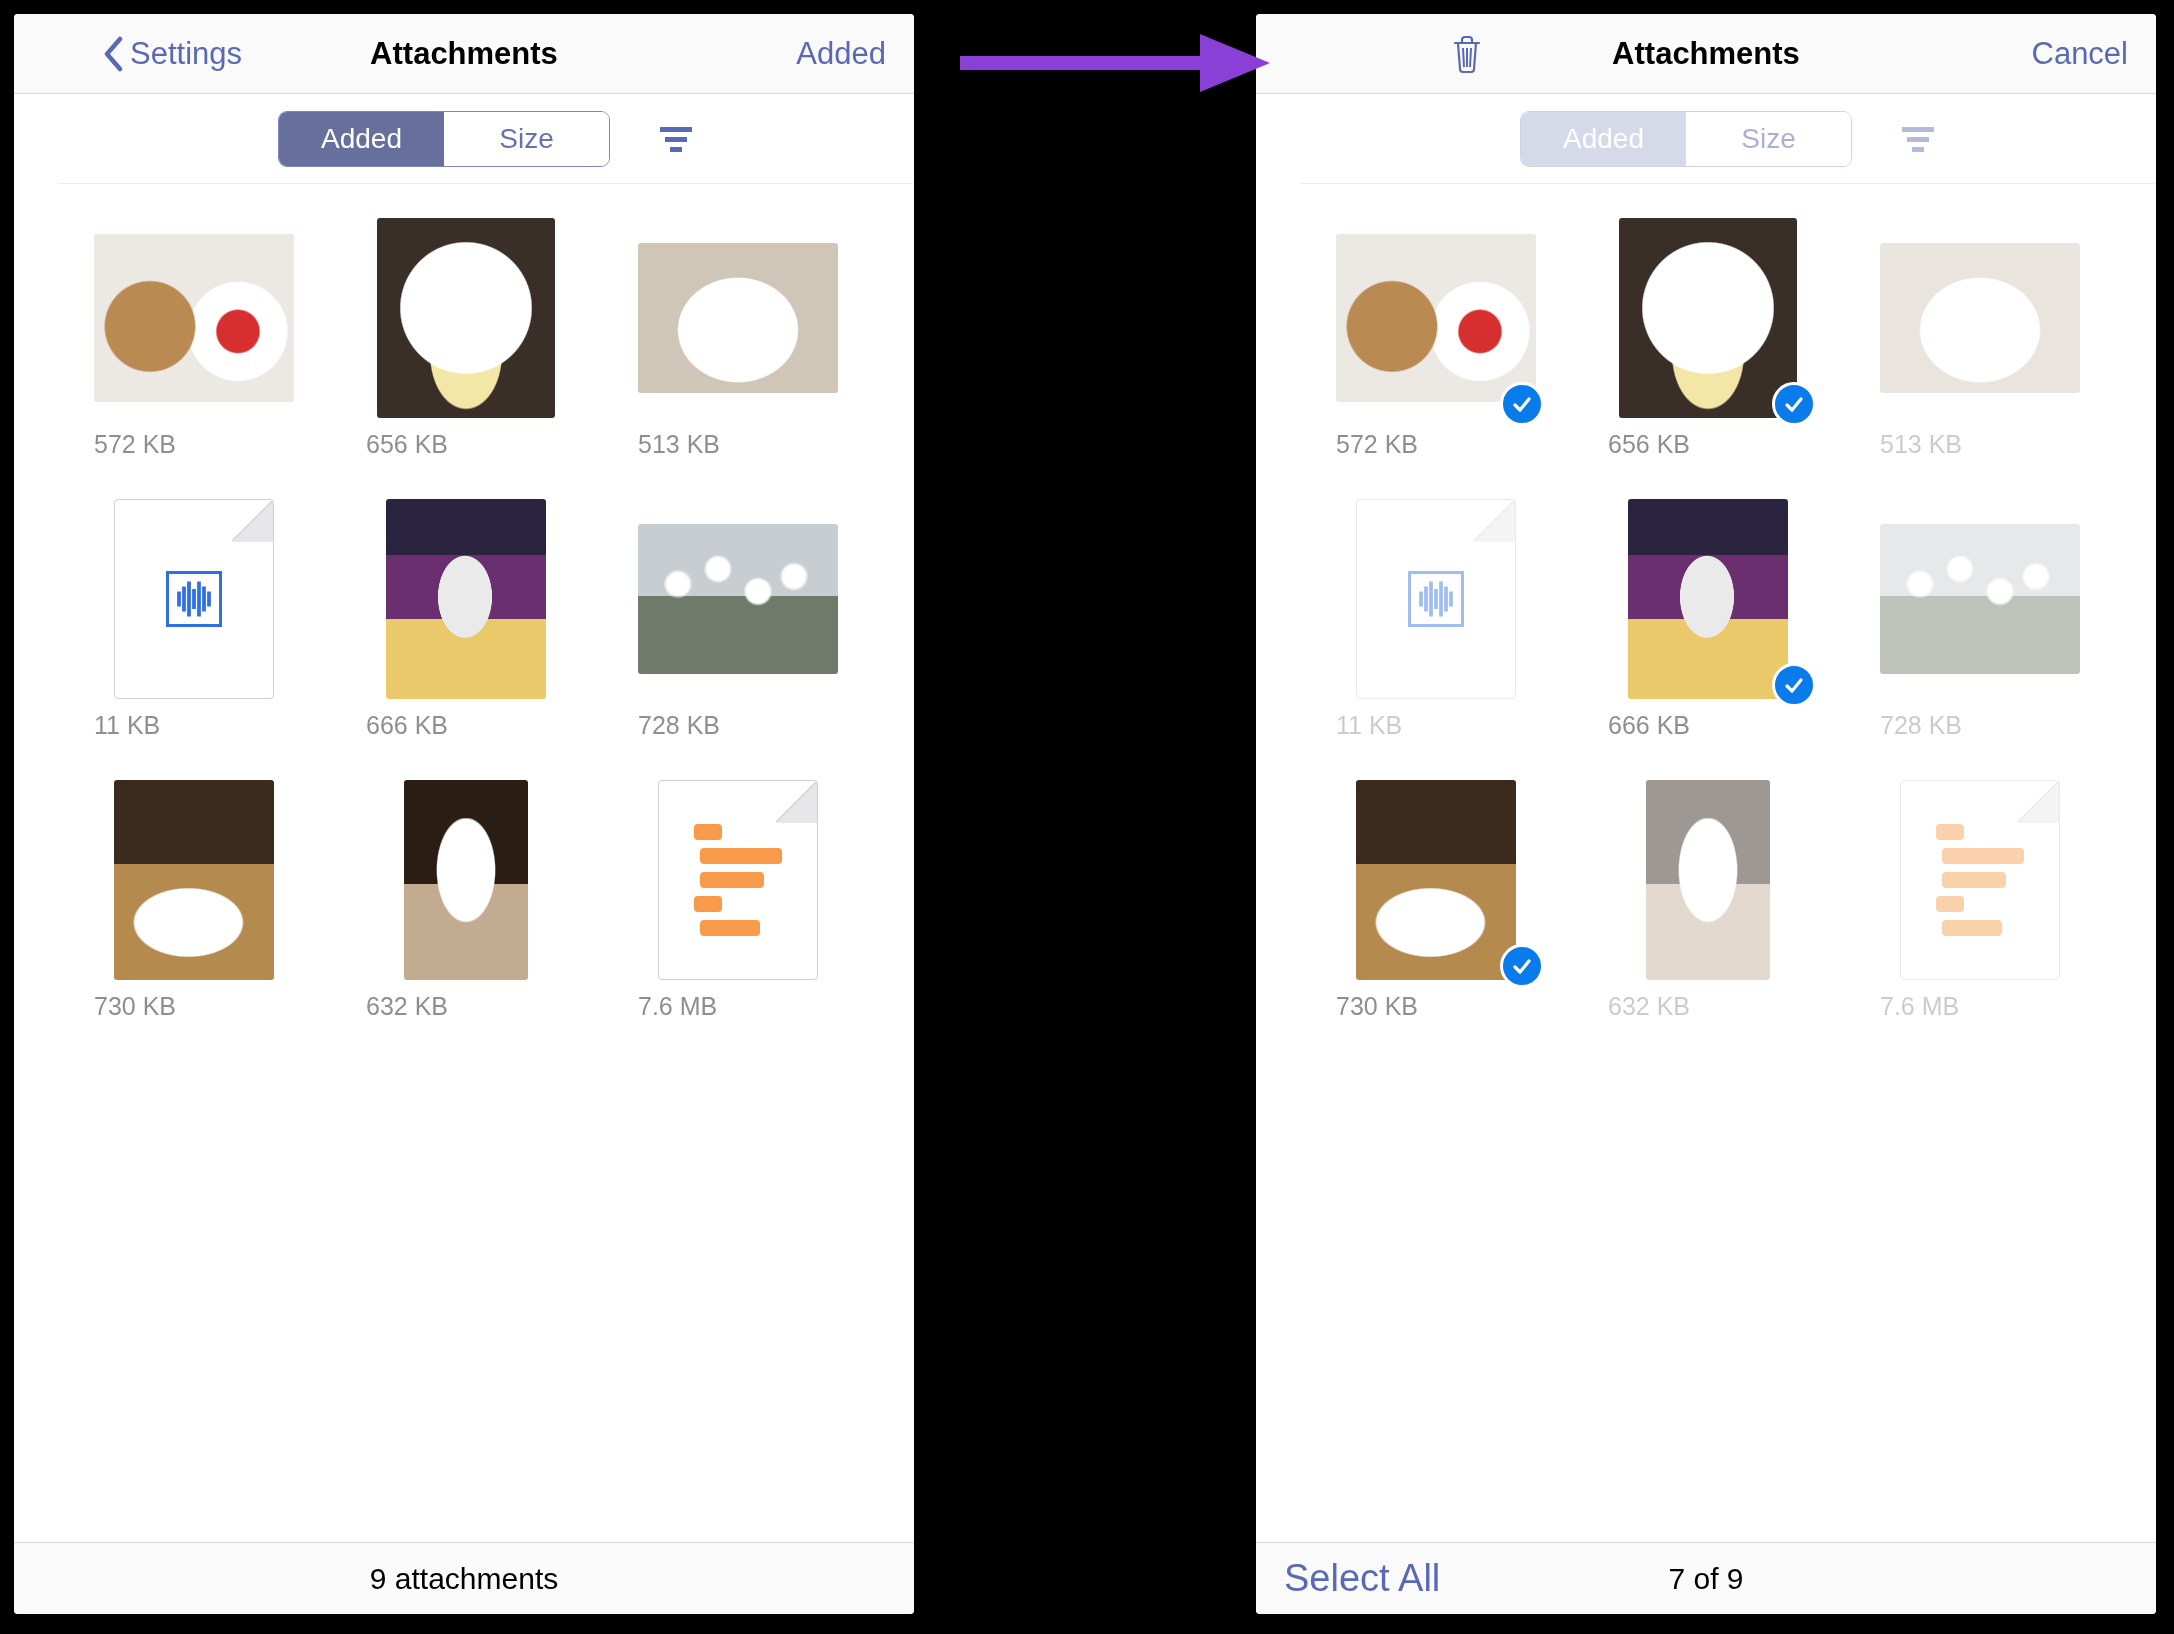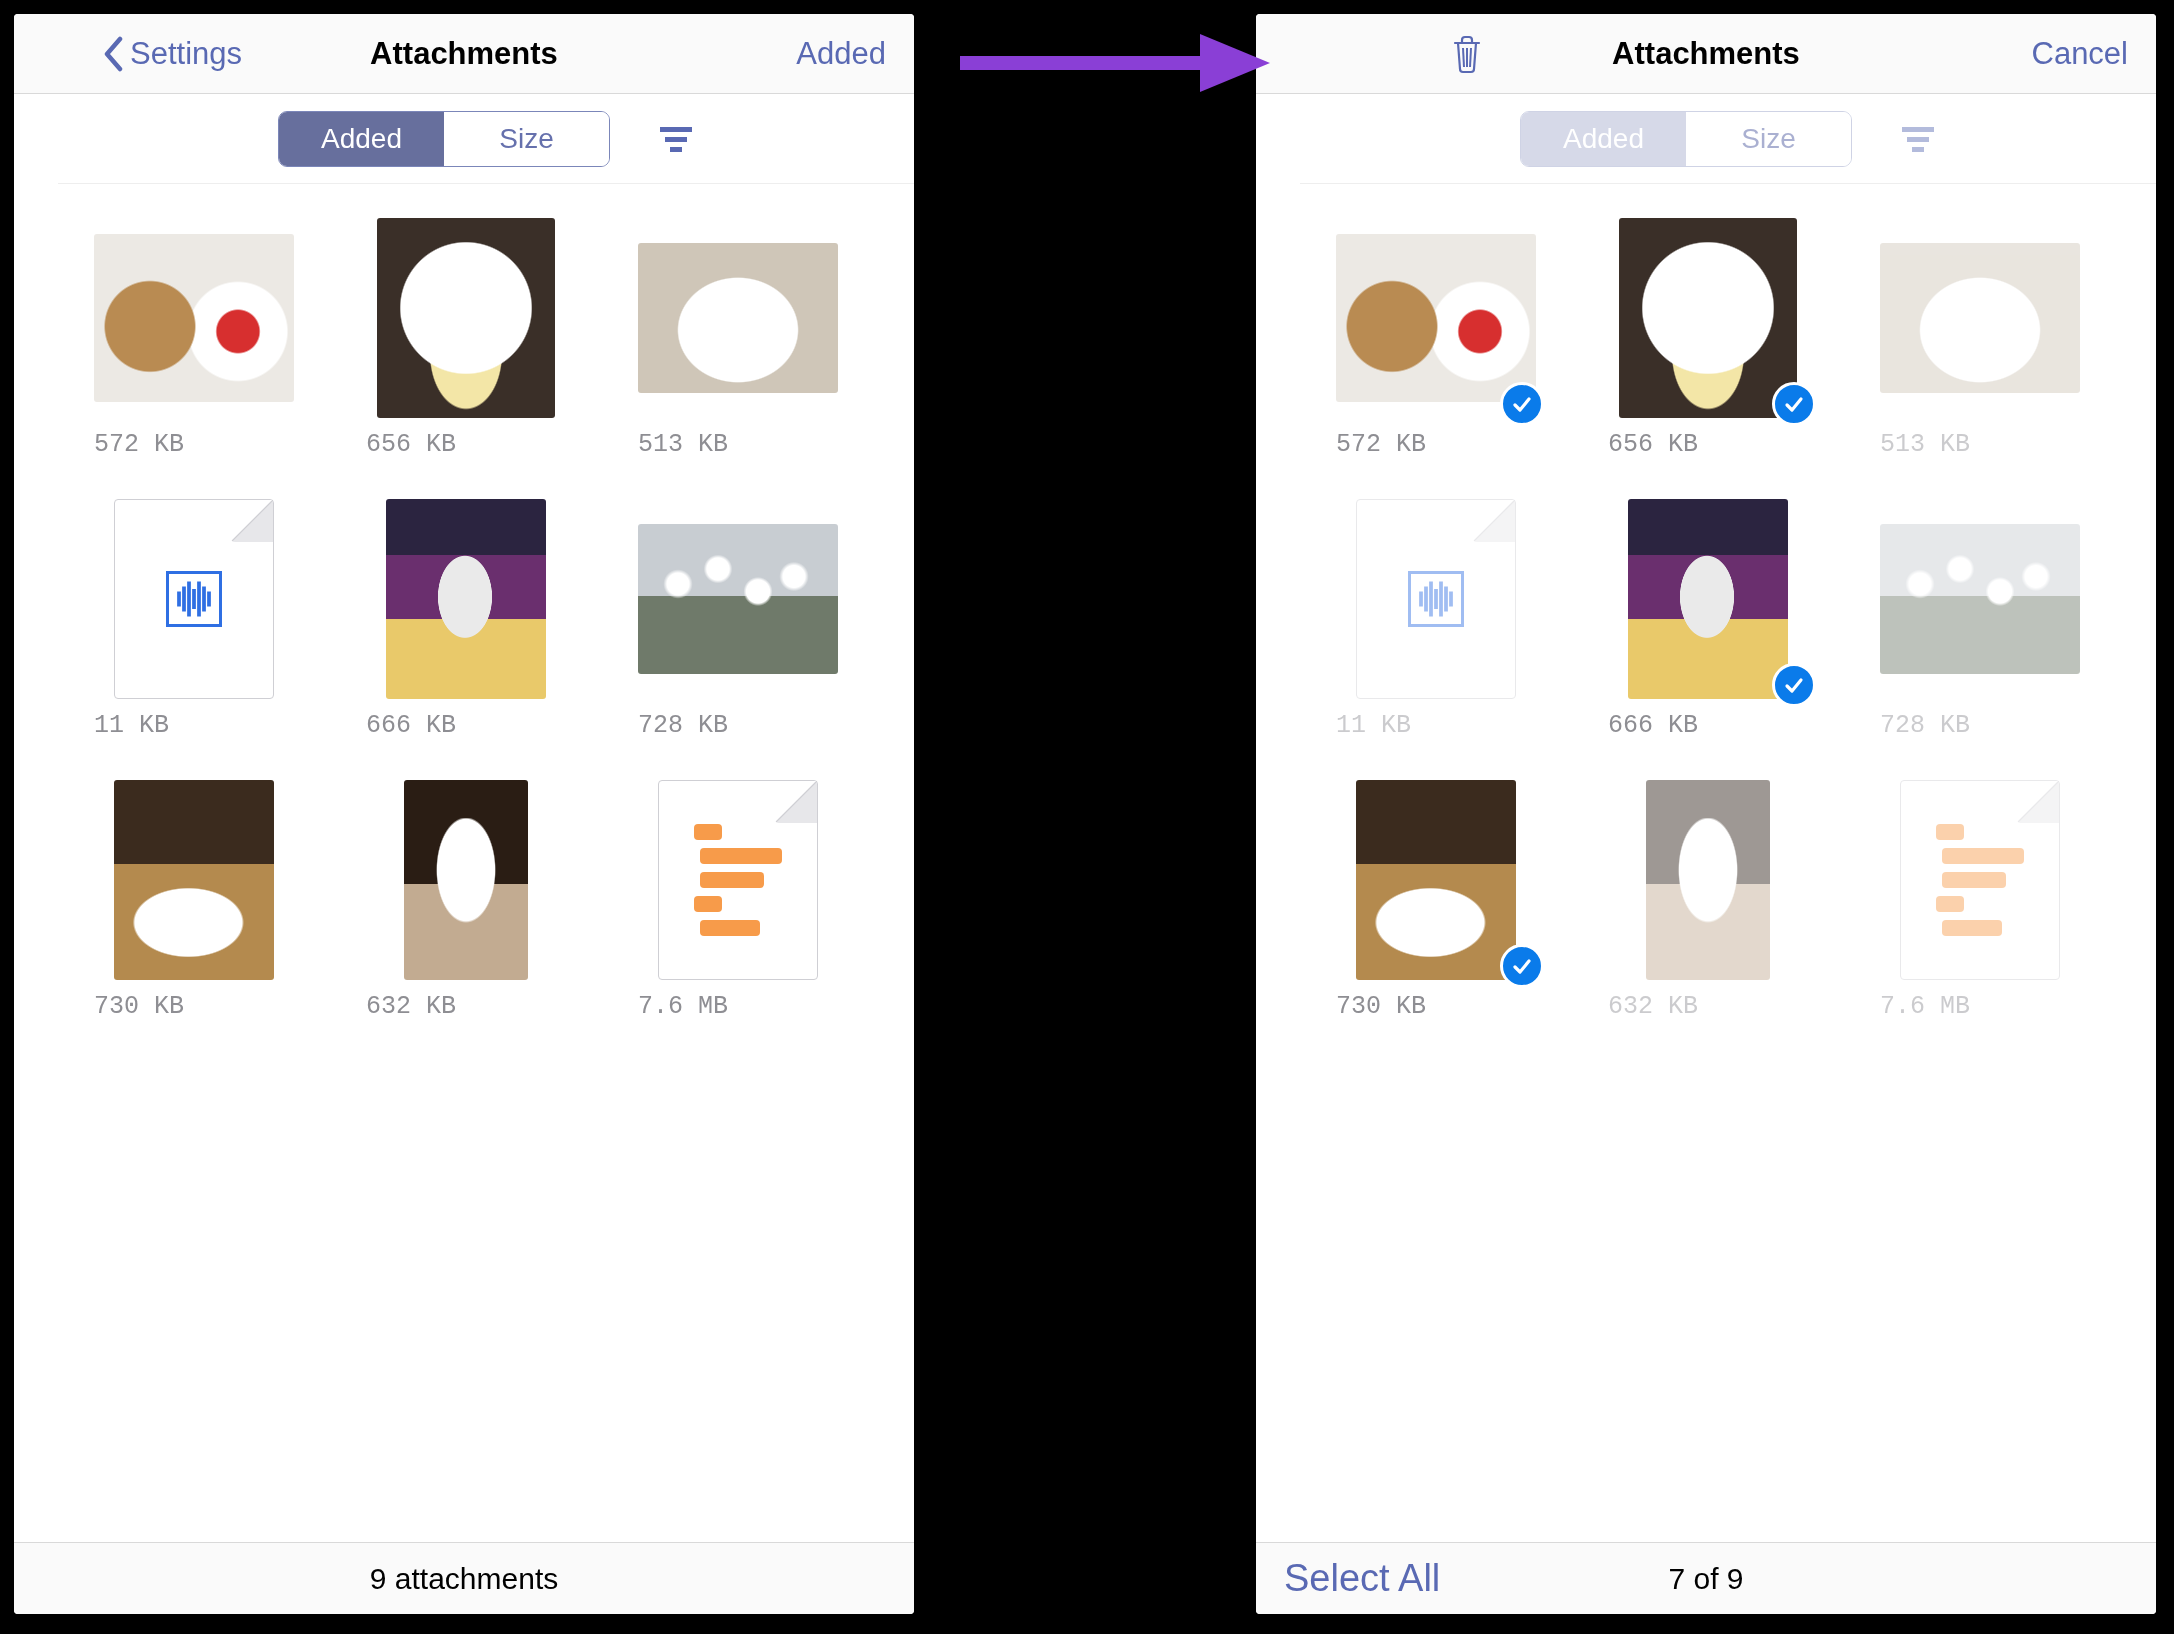--- a/index.html
+++ b/index.html
@@ -88,21 +88,20 @@
   
   .grid-wrap {
     flex: 1;
     padding: 34px 80px 0 80px;
   }
   .grid {
     display: grid;
     grid-template-columns: repeat(3, 200px);
     column-gap: 72px;
     row-gap: 40px;
-    font-family: Liberation Mono, monospace;
   }
   .cell { width: 200px; }
   .thumb {
     width: 200px;
     height: 200px;
     display:flex;
     align-items: center;
     justify-content:center;
     position: relative;
   }

